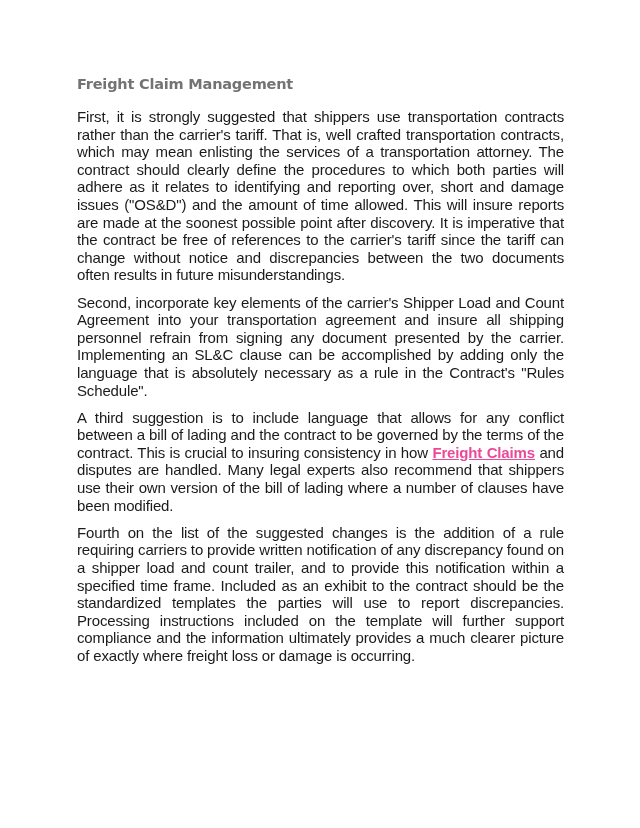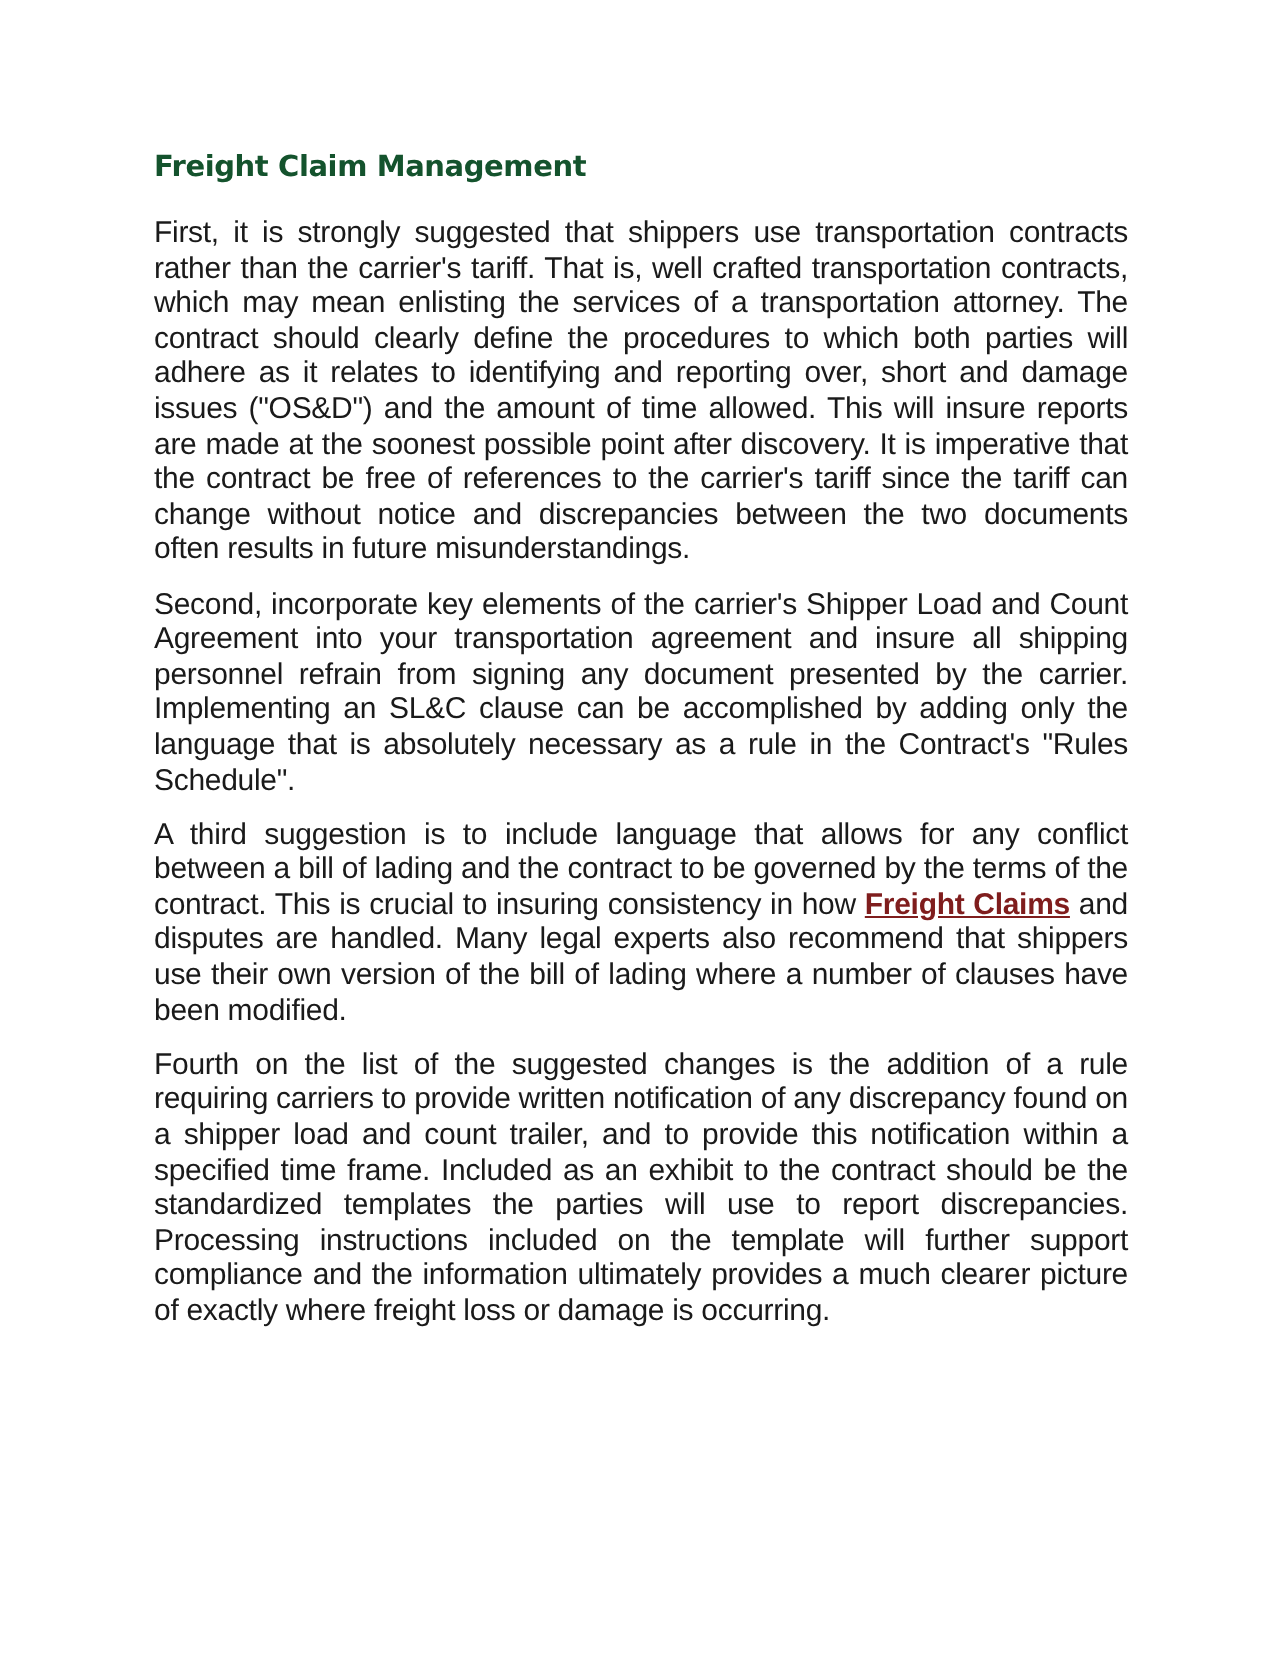--- a/index.html
+++ b/index.html
@@ -20,34 +20,34 @@
       width: 487px;
       color: #1a1a1a;
       font-family: "Liberation Sans", sans-serif;
     }
     .title {
       font-family: "DejaVu Sans", sans-serif;
       font-weight: bold;
       font-size: 14.5px;
       line-height: 20px;
       margin: 0 0 14px 0;
-      color: #14532d;
+      color: #737373;
       letter-spacing: -0.2px;
     }
     .para {
       font-family: "Liberation Sans", sans-serif;
       font-size: 15px;
       line-height: 17.6px;
       margin: 0 0 9.6px 0;
       text-align: justify;
       color: #1a1a1a;
       letter-spacing: -0.15px;
     }
     .link {
-      color: #7f1d1d;
+      color: #ec4899;
       font-weight: bold;
       text-decoration: underline;
       cursor: pointer;
     }
   </style>
 </head>
 <body>
 
 <div class="page">
   <h1 class="title">Freight Claim Management</h1>

